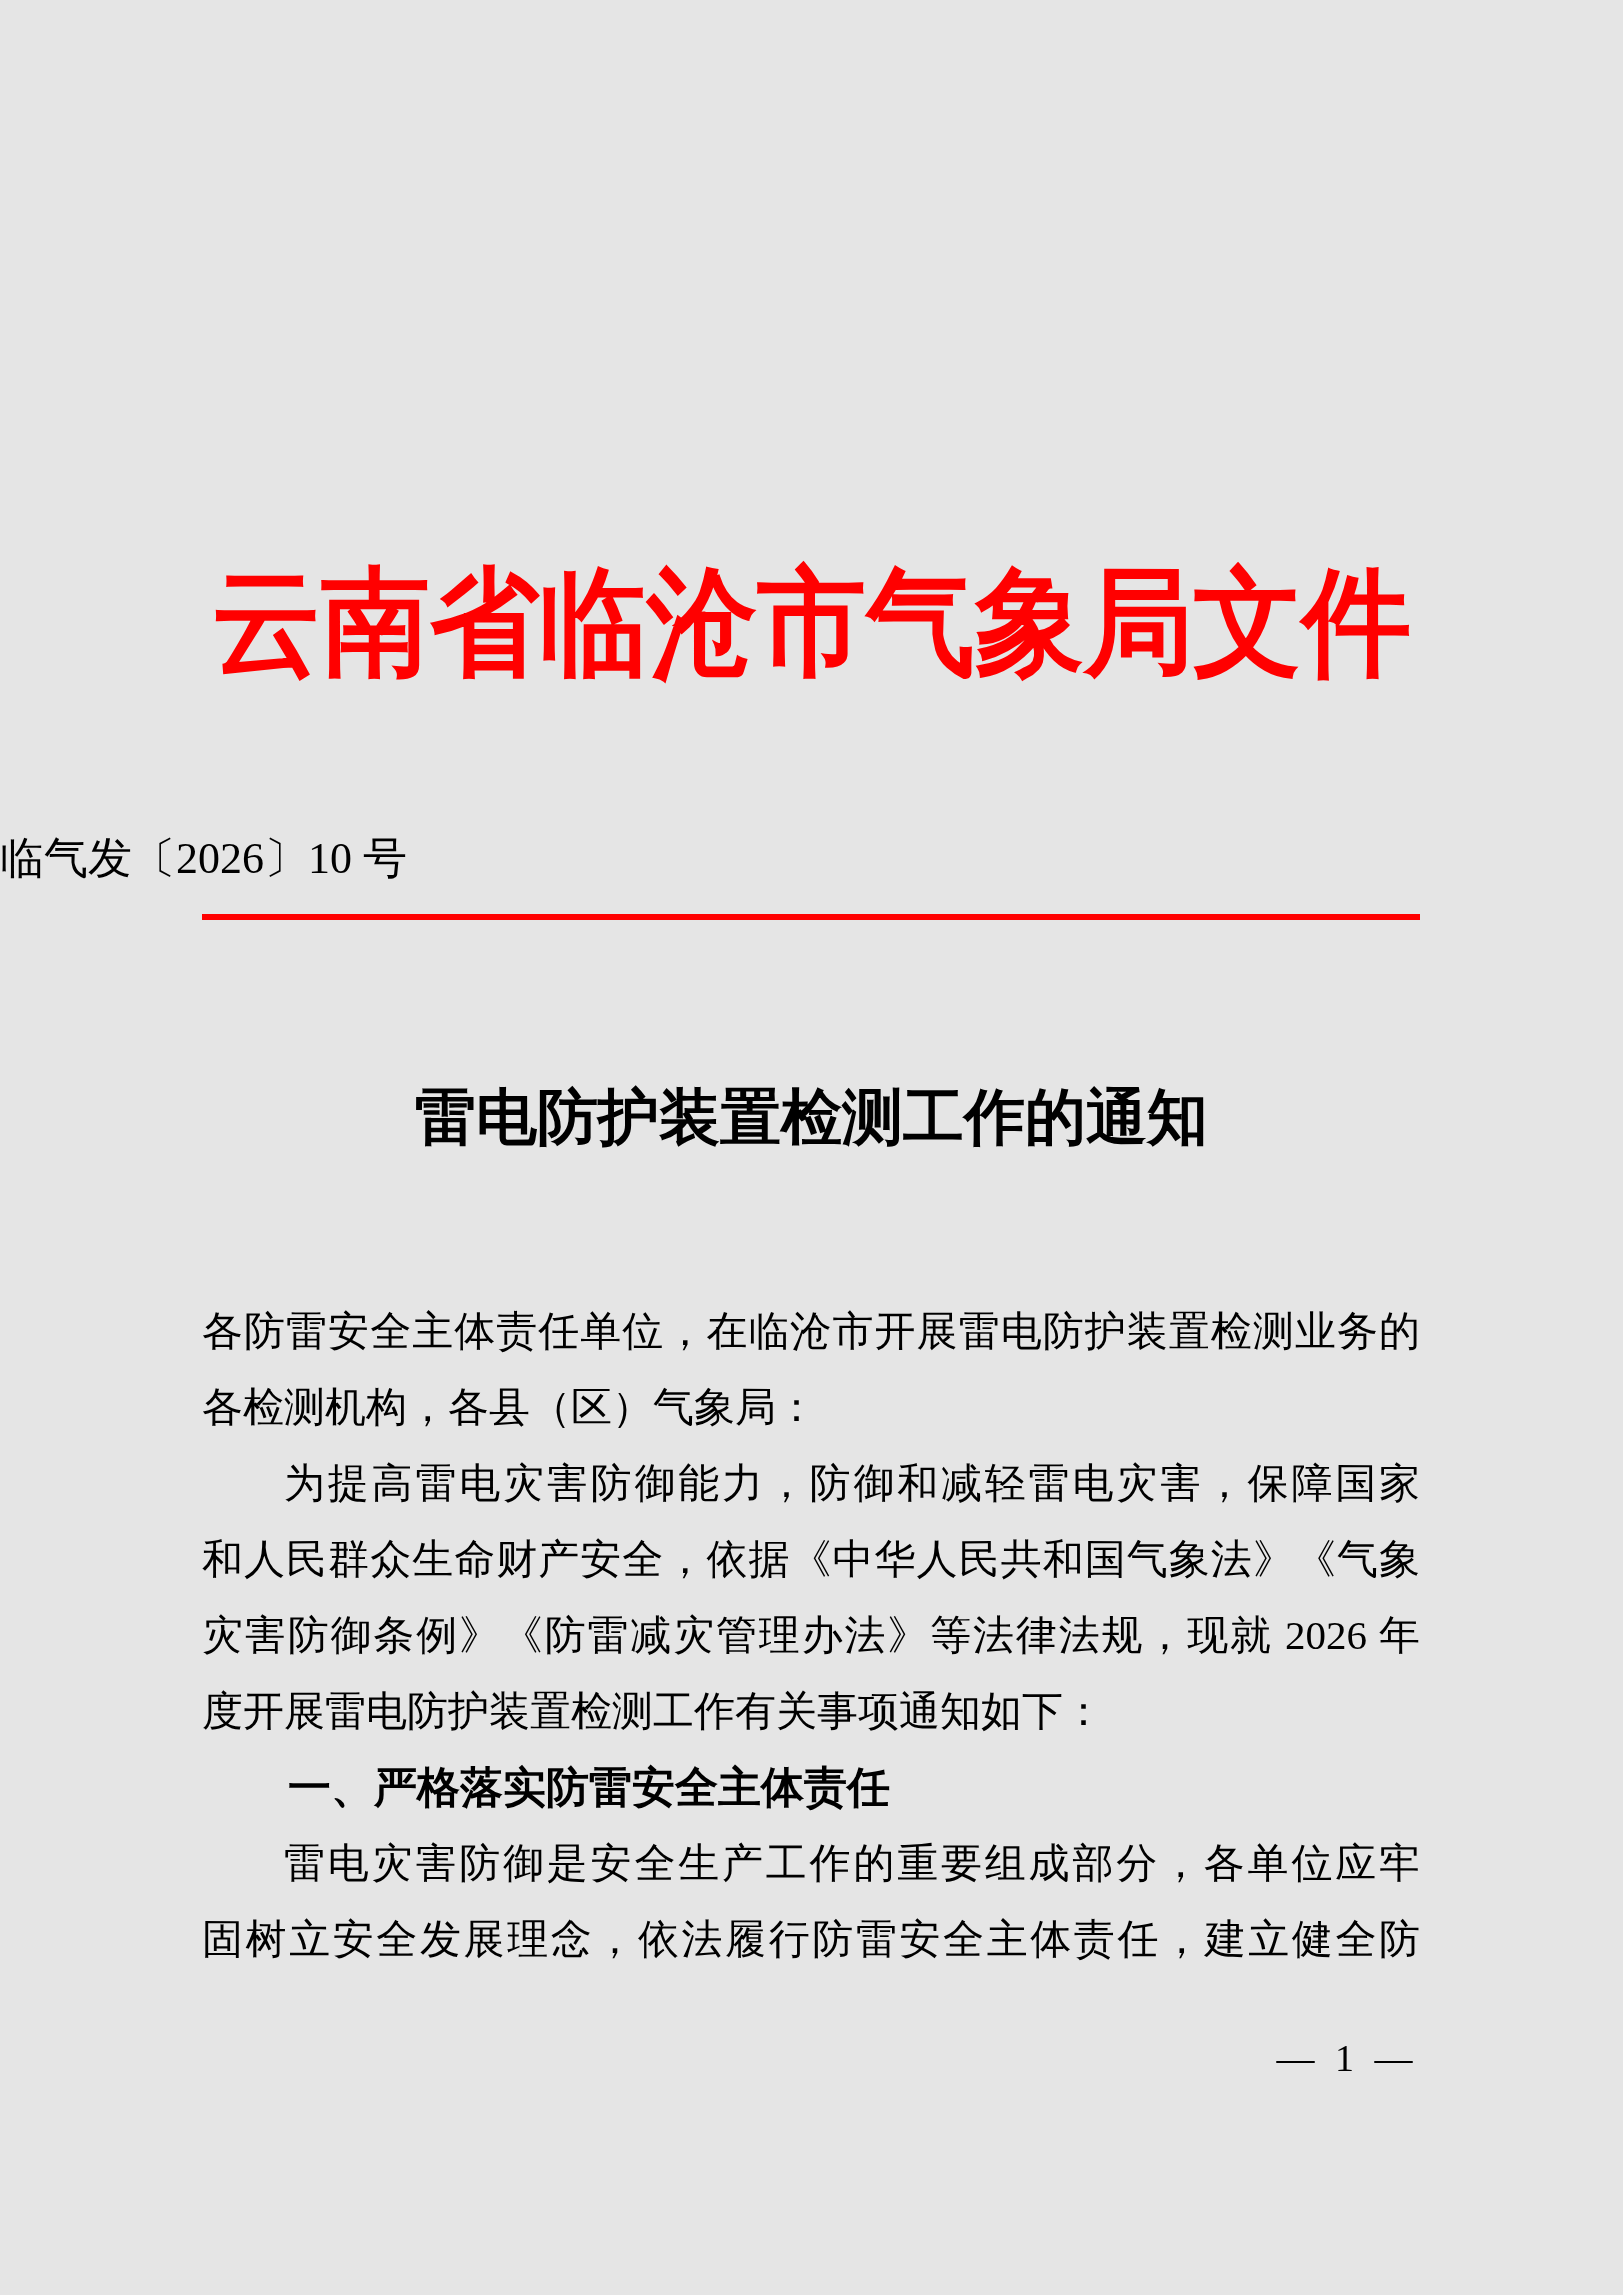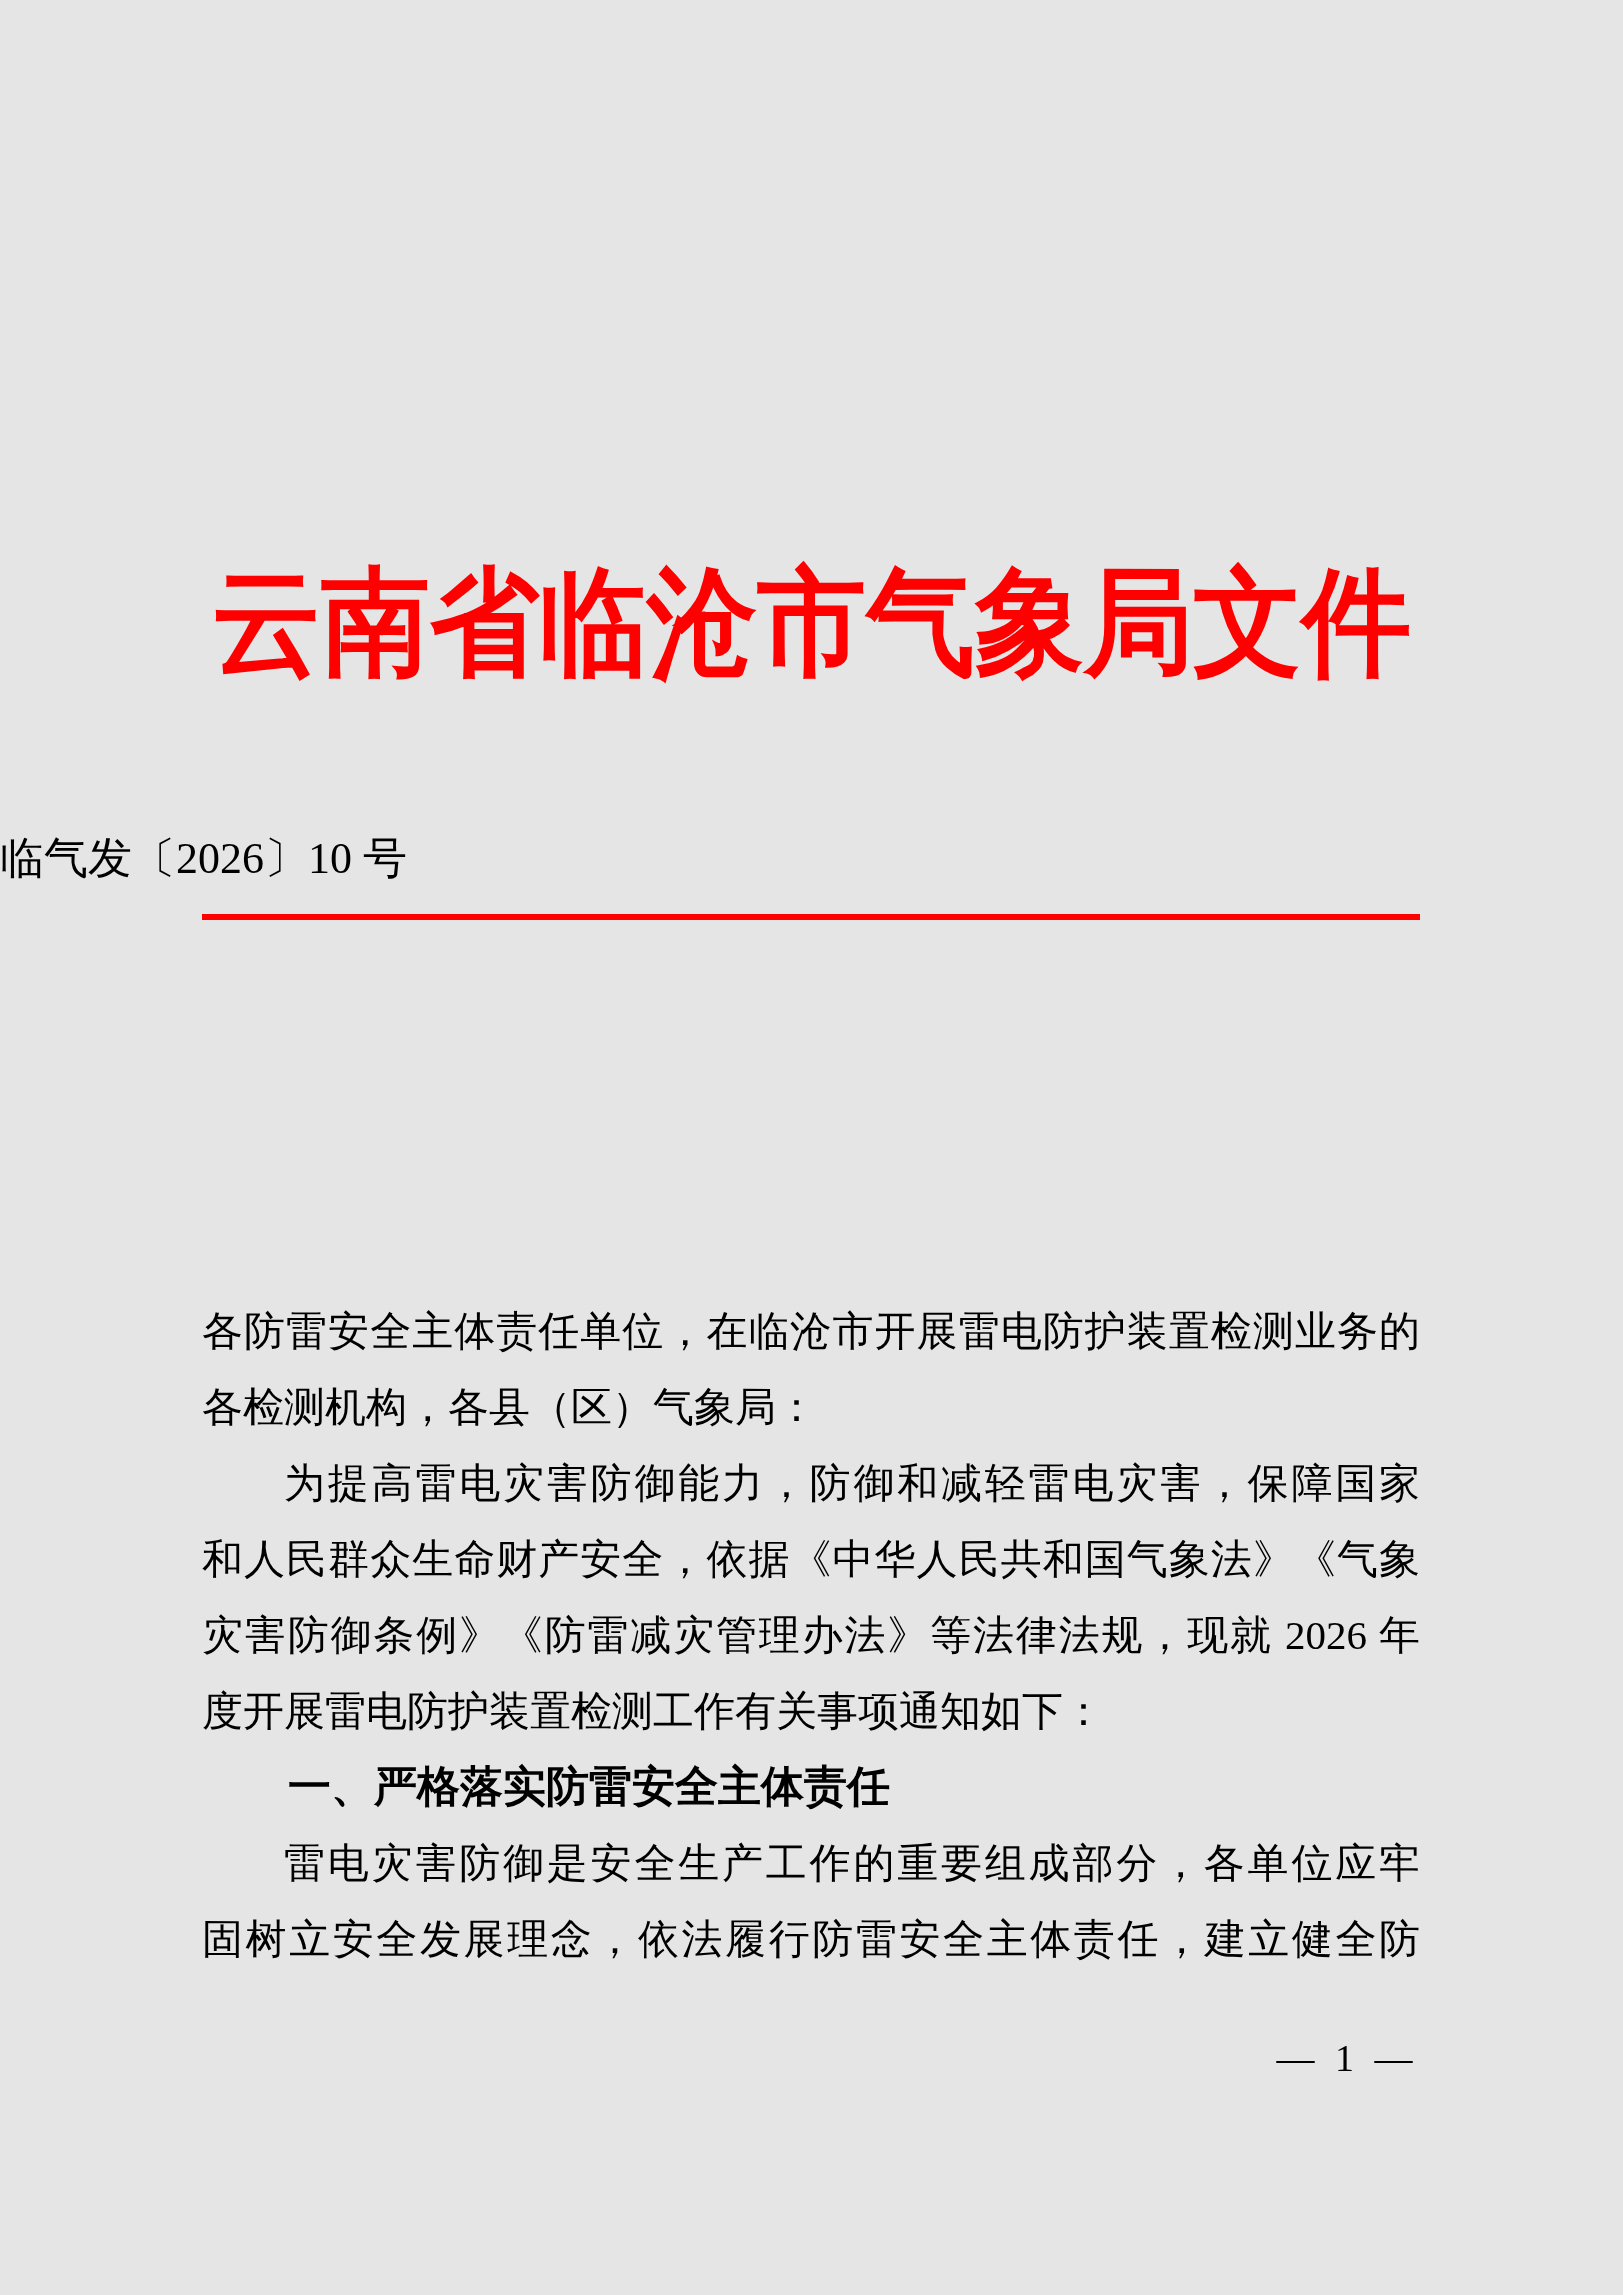--- a/index.html
+++ b/index.html
@@ -77,21 +77,21 @@
     text-align: justify;
     overflow: hidden;
   }
   .line.fill {
     text-align-last: justify;
   }
   .line.indent {
     text-indent: 2em;
   }
   .line.heading {
-    font-family: Liberation Serif, serif;
+    font-family: Liberation Sans, sans-serif;
     font-weight: 700;
     font-size: 43px;
   }
   
   .page-number {
     position: absolute;
     top: 2038px;
     right: 205px;
     font-size: 38px;
     line-height: 41px;
@@ -104,20 +104,21 @@
 
 <div class="page">
 
   <div class="masthead-title">云南省临沧市气象局文件</div>
 
   <div class="doc-number">临气发〔2026〕10 号</div>
 
   <div class="red-rule"></div>
 
   <div class="doc-title">
+    <div>雷电防护装置检测工作的通知</div>
   </div>
 
   <div class="body-block">
     <div class="line fill">各防雷安全主体责任单位，在临沧市开展雷电防护装置检测业务的</div>
     <div class="line">各检测机构，各县（区）气象局：</div>
     <div class="line indent fill">为提高雷电灾害防御能力，防御和减轻雷电灾害，保障国家</div>
     <div class="line fill">和人民群众生命财产安全，依据《中华人民共和国气象法》《气象</div>
     <div class="line fill">灾害防御条例》《防雷减灾管理办法》等法律法规，现就 2026 年</div>
     <div class="line">度开展雷电防护装置检测工作有关事项通知如下：</div>
     <div class="line indent heading">一、严格落实防雷安全主体责任</div>

